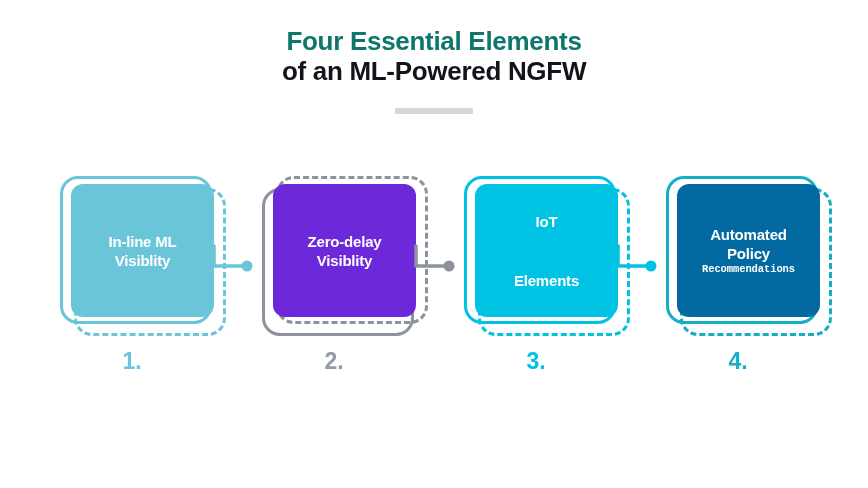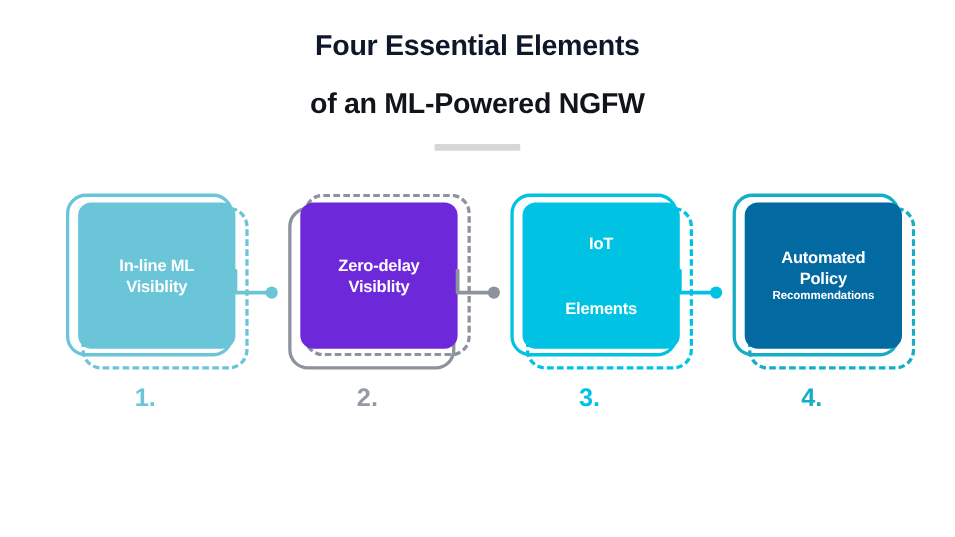--- a/index.html
+++ b/index.html
@@ -104,20 +104,21 @@
     text-align: center;
     letter-spacing: -0.2px;
   }
   .card-sublabel {
     color: #ffffff;
     font-size: 10.5px;
     font-weight: bold;
     line-height: 13px;
     text-align: center;
     letter-spacing: -0.1px;
+    font-family: Liberation Mono, monospace;
   }
 
   
   .connector {
     position: absolute;
     top: 0;
     left: 0;
     width: 868px;
     height: 220px;
     pointer-events: none;
@@ -141,22 +142,22 @@
   }
   .number-item[data-slot="0"] { left: 48px; }
   .number-item[data-slot="1"] { left: 250px; }
   .number-item[data-slot="2"] { left: 452px; }
   .number-item[data-slot="3"] { left: 654px; }
 </style>
 </head>
 <body>
 
 <div class="title-block">
-  <div class="title-line" style="color: #0f172a;">Four Essential Elements</div>
-  <div class="title-line" style="color: rgb(17, 20, 24); margin-top: 23px;">of an ML-Powered NGFW</div>
+  <div class="title-line" style="color: #0f766e;">Four Essential Elements</div>
+  <div class="title-line" style="color: rgb(17, 20, 24);">of an ML-Powered NGFW</div>
   <div class="title-divider" style="background: rgb(215, 215, 215);"></div>
 </div>
 
 <div class="cards-row">
 
   <div class="card-slot" data-slot="0">
     <div class="deco-rect deco-dashed off-downright" style="border-color: rgb(107, 197, 216);"></div>
     <div class="deco-rect deco-solid off-upleft" style="border-color: rgb(107, 197, 216);"></div>
     <div class="card-fill" style="background: rgb(107, 197, 216);">
       <div class="card-label">In-line ML</div>

